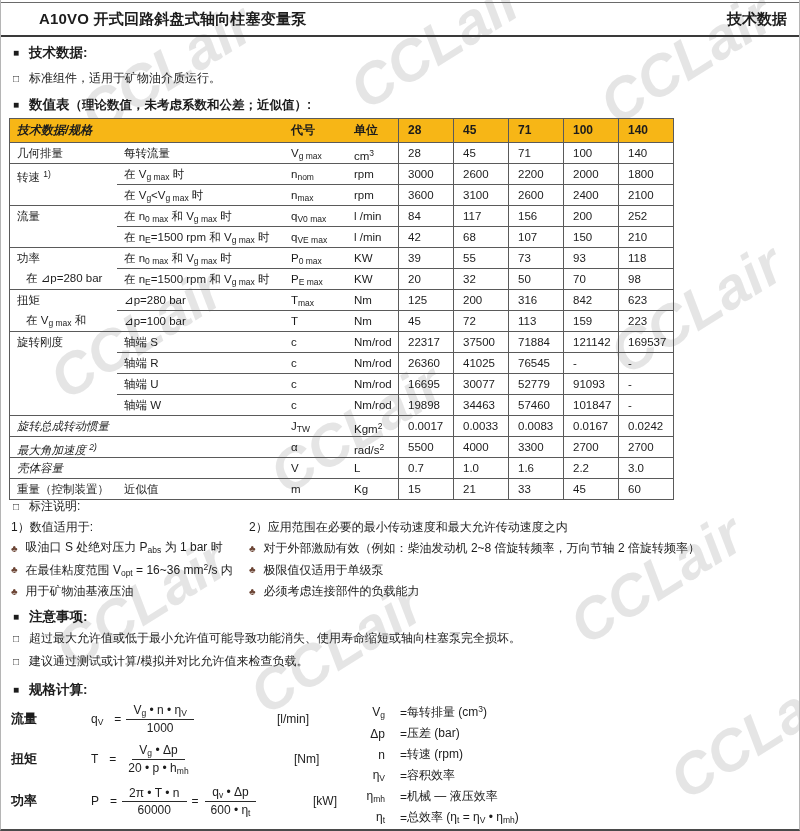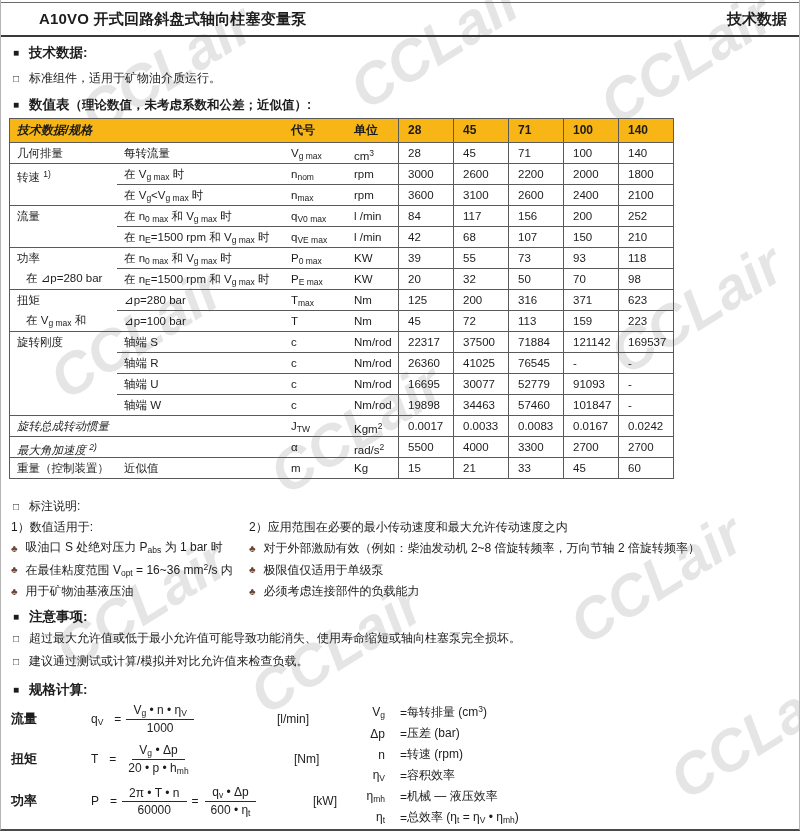--- a/index.html
+++ b/index.html
@@ -189,21 +189,21 @@
         <div class="cv">98</div>
       </div>
       <div class="trow full">
         <div>扭矩</div>
         <div>⊿p=280 bar</div>
         <div>T<sub>max</sub></div>
         <div>Nm</div>
         <div class="cv">125</div>
         <div class="cv">200</div>
         <div class="cv">316</div>
-        <div class="cv">371</div>
+        <div class="cv">842</div>
         <div class="cv">623</div>
       </div>
       <div class="trow part">
         <div class="ind">在 V<sub>g max</sub> 和</div>
         <div>⊿p=100 bar</div>
         <div>T</div>
         <div>Nm</div>
         <div class="cv">45</div>
         <div class="cv">72</div>
         <div class="cv">113</div>
@@ -266,20 +266,30 @@
       </div>
       <div class="trow full">
         <div class="span2">最大角加速度 <sup>2)</sup></div>
         <div>α</div>
         <div>rad/s<sup>2</sup></div>
         <div class="cv">5500</div>
         <div class="cv">4000</div>
         <div class="cv">3300</div>
         <div class="cv">2700</div>
         <div class="cv">2700</div>
+      </div>
+      <div class="trow full">
+        <div class="span2">壳体容量</div>
+        <div>V</div>
+        <div>L</div>
+        <div class="cv">0.7</div>
+        <div class="cv">1.0</div>
+        <div class="cv">1.6</div>
+        <div class="cv">2.2</div>
+        <div class="cv">3.0</div>
       </div>
       <div class="trow full">
         <div>重量（控制装置）</div>
         <div>近似值</div>
         <div>m</div>
         <div>Kg</div>
         <div class="cv">15</div>
         <div class="cv">21</div>
         <div class="cv">33</div>
         <div class="cv">45</div>

